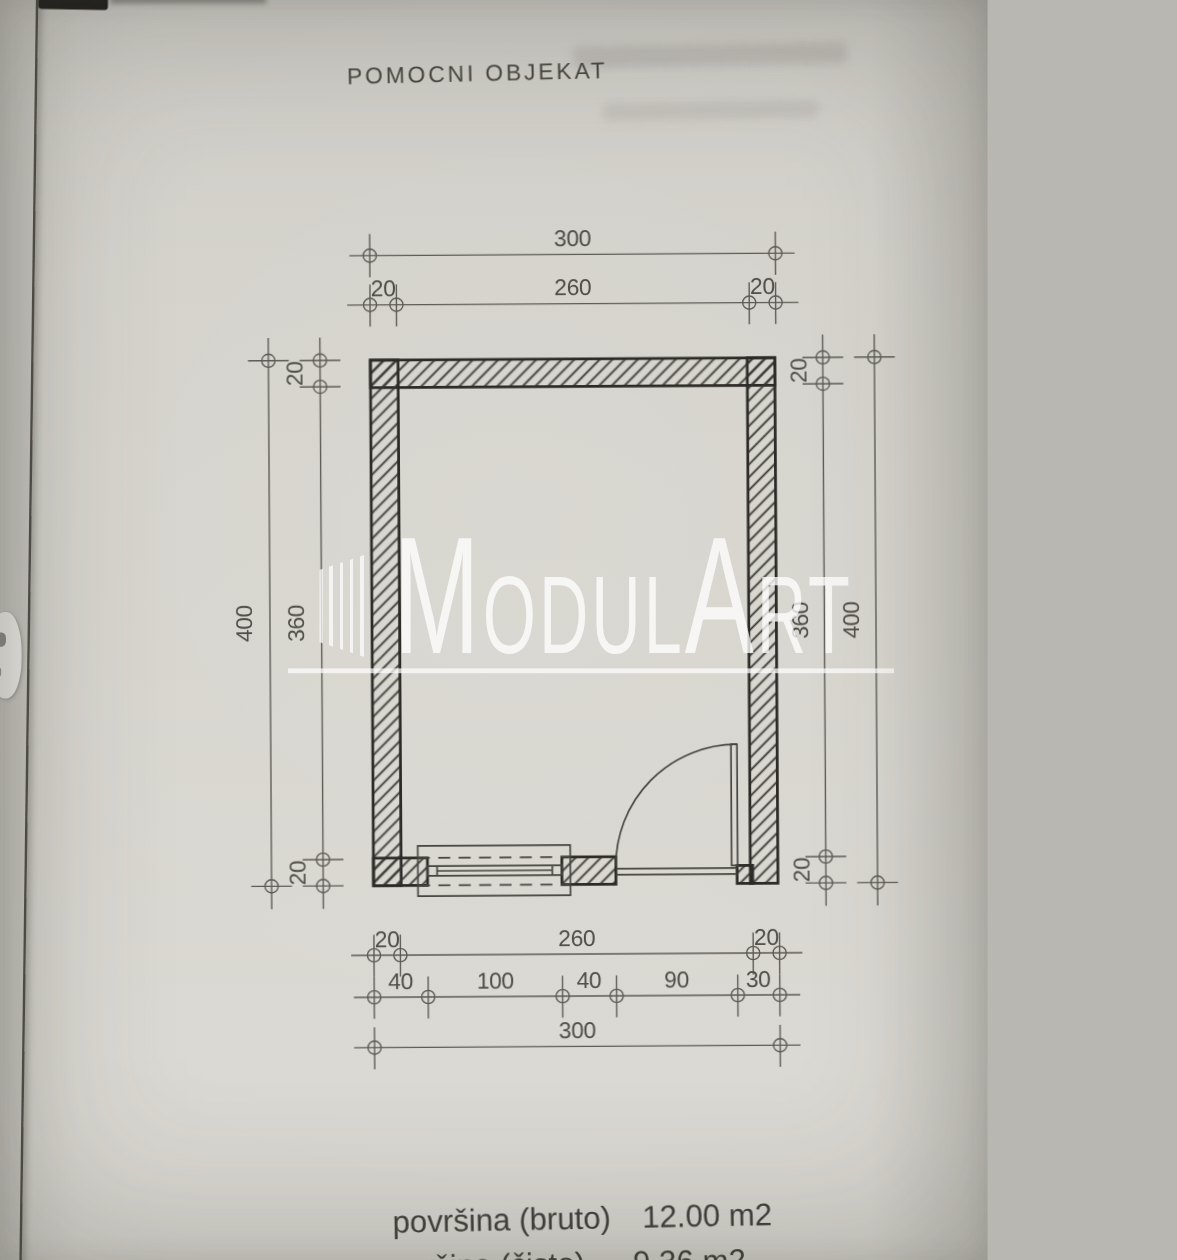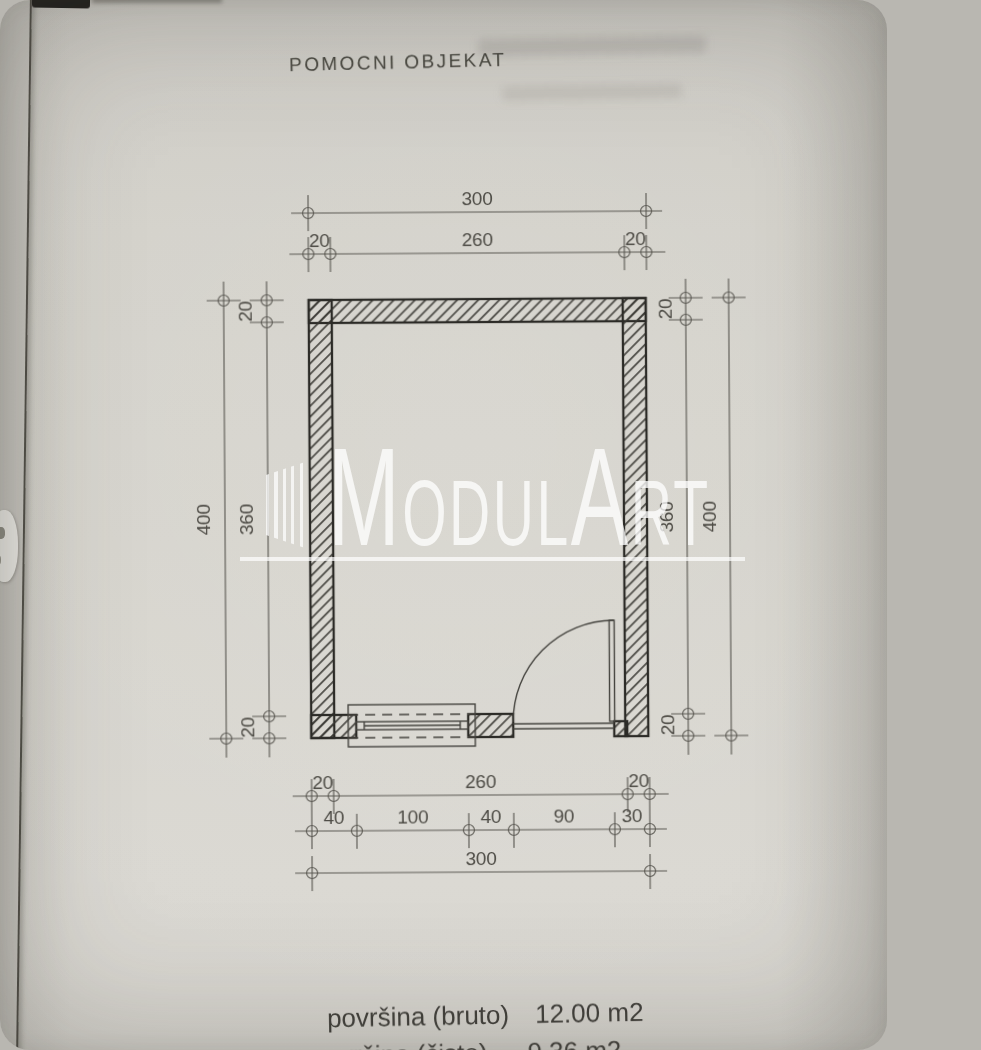--- a/index.html
+++ b/index.html
@@ -1,23 +1,22 @@
 <!DOCTYPE html>
 <html><head>
 <meta charset="utf-8">
 <style>
   html,body{margin:0;padding:0;background:#b9b7b1;}
   #photo{
-    position:relative;width:887px;height:1050px;overflow:hidden;
+    position:relative;width:823px;height:1050px;overflow:hidden;
     font-family:"Liberation Sans",sans-serif;
     background:
       linear-gradient(to right, rgba(120,118,110,0.10) 0%, rgba(0,0,0,0) 8%, rgba(0,0,0,0) 88%, rgba(105,103,96,0.16) 100%),
       radial-gradient(130% 95% at 52% 42%, rgba(255,255,255,0.10), rgba(0,0,0,0) 62%),
       linear-gradient(to bottom, #cccac4 0%, #d3d1ca 22%, #d6d4cd 52%, #dad8d2 84%, #d7d5cf 100%);
-    border-radius: 30px;
   }
   .vignette{position:absolute;inset:0;pointer-events:none;z-index:9;
     box-shadow:inset 0 0 140px rgba(58,56,50,0.30), inset 0 0 22px rgba(58,56,50,0.12);}
   
   .backdrop{position:absolute;left:-12px;top:-8px;width:42px;height:1070px;
     background:linear-gradient(to right,#bdbbb5,#c6c4be);
     border-right:2px solid #504e47;box-shadow:3px 0 5px rgba(84,82,75,0.35);
     transform:rotate(0.75deg);transform-origin:top right;z-index:1;}
   .top-blob{position:absolute;left:32px;top:-5px;width:58px;height:13px;background:#201f1c;
     border-radius:3px;transform:rotate(1deg);filter:blur(0.6px);z-index:2;}

